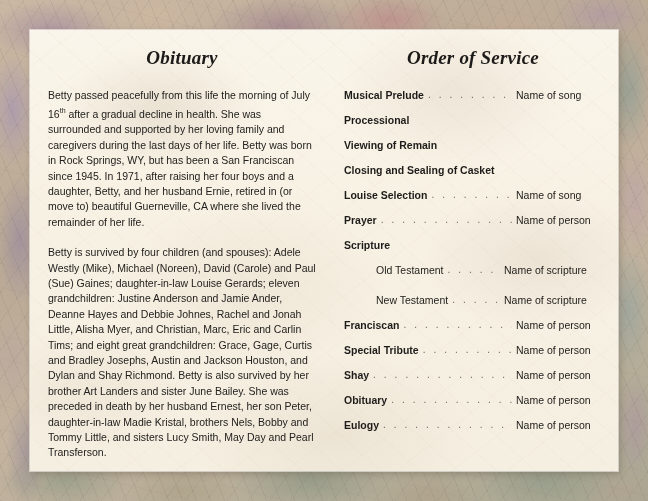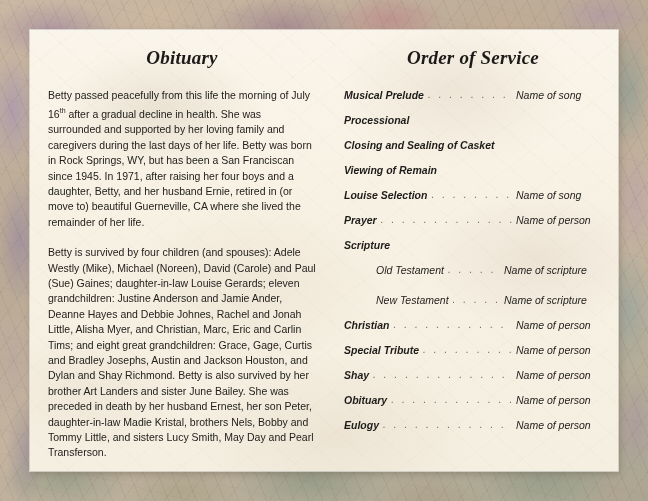--- a/index.html
+++ b/index.html
@@ -125,21 +125,20 @@
 
   
   #service-list { margin-top: 20px; padding-left: 6px; }
   .service-row {
     display: flex;
     align-items: baseline;
     font-size: 10.5px;
     color: #1e1c1a;
     margin-bottom: 13px;
     white-space: nowrap;
-    font-style: italic;
   }
   .service-row.sub {
     margin-bottom: 18px;
     padding-left: 32px;
   }
   .service-row.sub-first { margin-top: 2px; }
   .service-row.sub-last  { margin-bottom: 13px; align-items: center; }
 
   .svc-label {
     font-weight: bold;
@@ -196,24 +195,24 @@
         <div id="service-list">
             <div class="service-row">
               <span class="svc-label">Musical Prelude</span>
               <span class="svc-dots">. . . . . . . . . . . . . . . . . . . . . . . . . . . . . . . . . . . . . . . . . . . . . . . . . .</span>
               <span class="svc-value pers">Name of song</span>
             </div>
             <div class="service-row no-dots">
               <span class="svc-label">Processional</span>
             </div>
             <div class="service-row no-dots">
+              <span class="svc-label">Viewing of Remain</span>
+            </div>
+            <div class="service-row no-dots">
               <span class="svc-label">Closing and Sealing of Casket</span>
-            </div>
-            <div class="service-row no-dots">
-              <span class="svc-label">Viewing of Remain</span>
             </div>
             <div class="service-row">
               <span class="svc-label">Louise Selection</span>
               <span class="svc-dots">. . . . . . . . . . . . . . . . . . . . . . . . . . . . . . . . . . . . . . . . . . . . . . . . . .</span>
               <span class="svc-value pers">Name of song</span>
             </div>
             <div class="service-row">
               <span class="svc-label">Prayer</span>
               <span class="svc-dots">. . . . . . . . . . . . . . . . . . . . . . . . . . . . . . . . . . . . . . . . . . . . . . . . . .</span>
               <span class="svc-value pers">Name of person</span>
@@ -225,21 +224,21 @@
               <span class="svc-label">Old Testament</span>
               <span class="svc-dots">. . . . . . . . . . . . . . . . . . . . . . . . . . . . . . . . . . . . . . . . . . . . . . . . . .</span>
               <span class="svc-value scrip">Name of scripture</span>
             </div>
             <div class="service-row sub sub-last">
               <span class="svc-label">New Testament</span>
               <span class="svc-dots">. . . . . . . . . . . . . . . . . . . . . . . . . . . . . . . . . . . . . . . . . . . . . . . . . .</span>
               <span class="svc-value scrip">Name of scripture</span>
             </div>
             <div class="service-row">
-              <span class="svc-label">Christian</span>
+              <span class="svc-label">Franciscan</span>
               <span class="svc-dots">. . . . . . . . . . . . . . . . . . . . . . . . . . . . . . . . . . . . . . . . . . . . . . . . . .</span>
               <span class="svc-value pers">Name of person</span>
             </div>
             <div class="service-row">
               <span class="svc-label">Special Tribute</span>
               <span class="svc-dots">. . . . . . . . . . . . . . . . . . . . . . . . . . . . . . . . . . . . . . . . . . . . . . . . . .</span>
               <span class="svc-value pers">Name of person</span>
             </div>
             <div class="service-row">
               <span class="svc-label">Shay</span>

